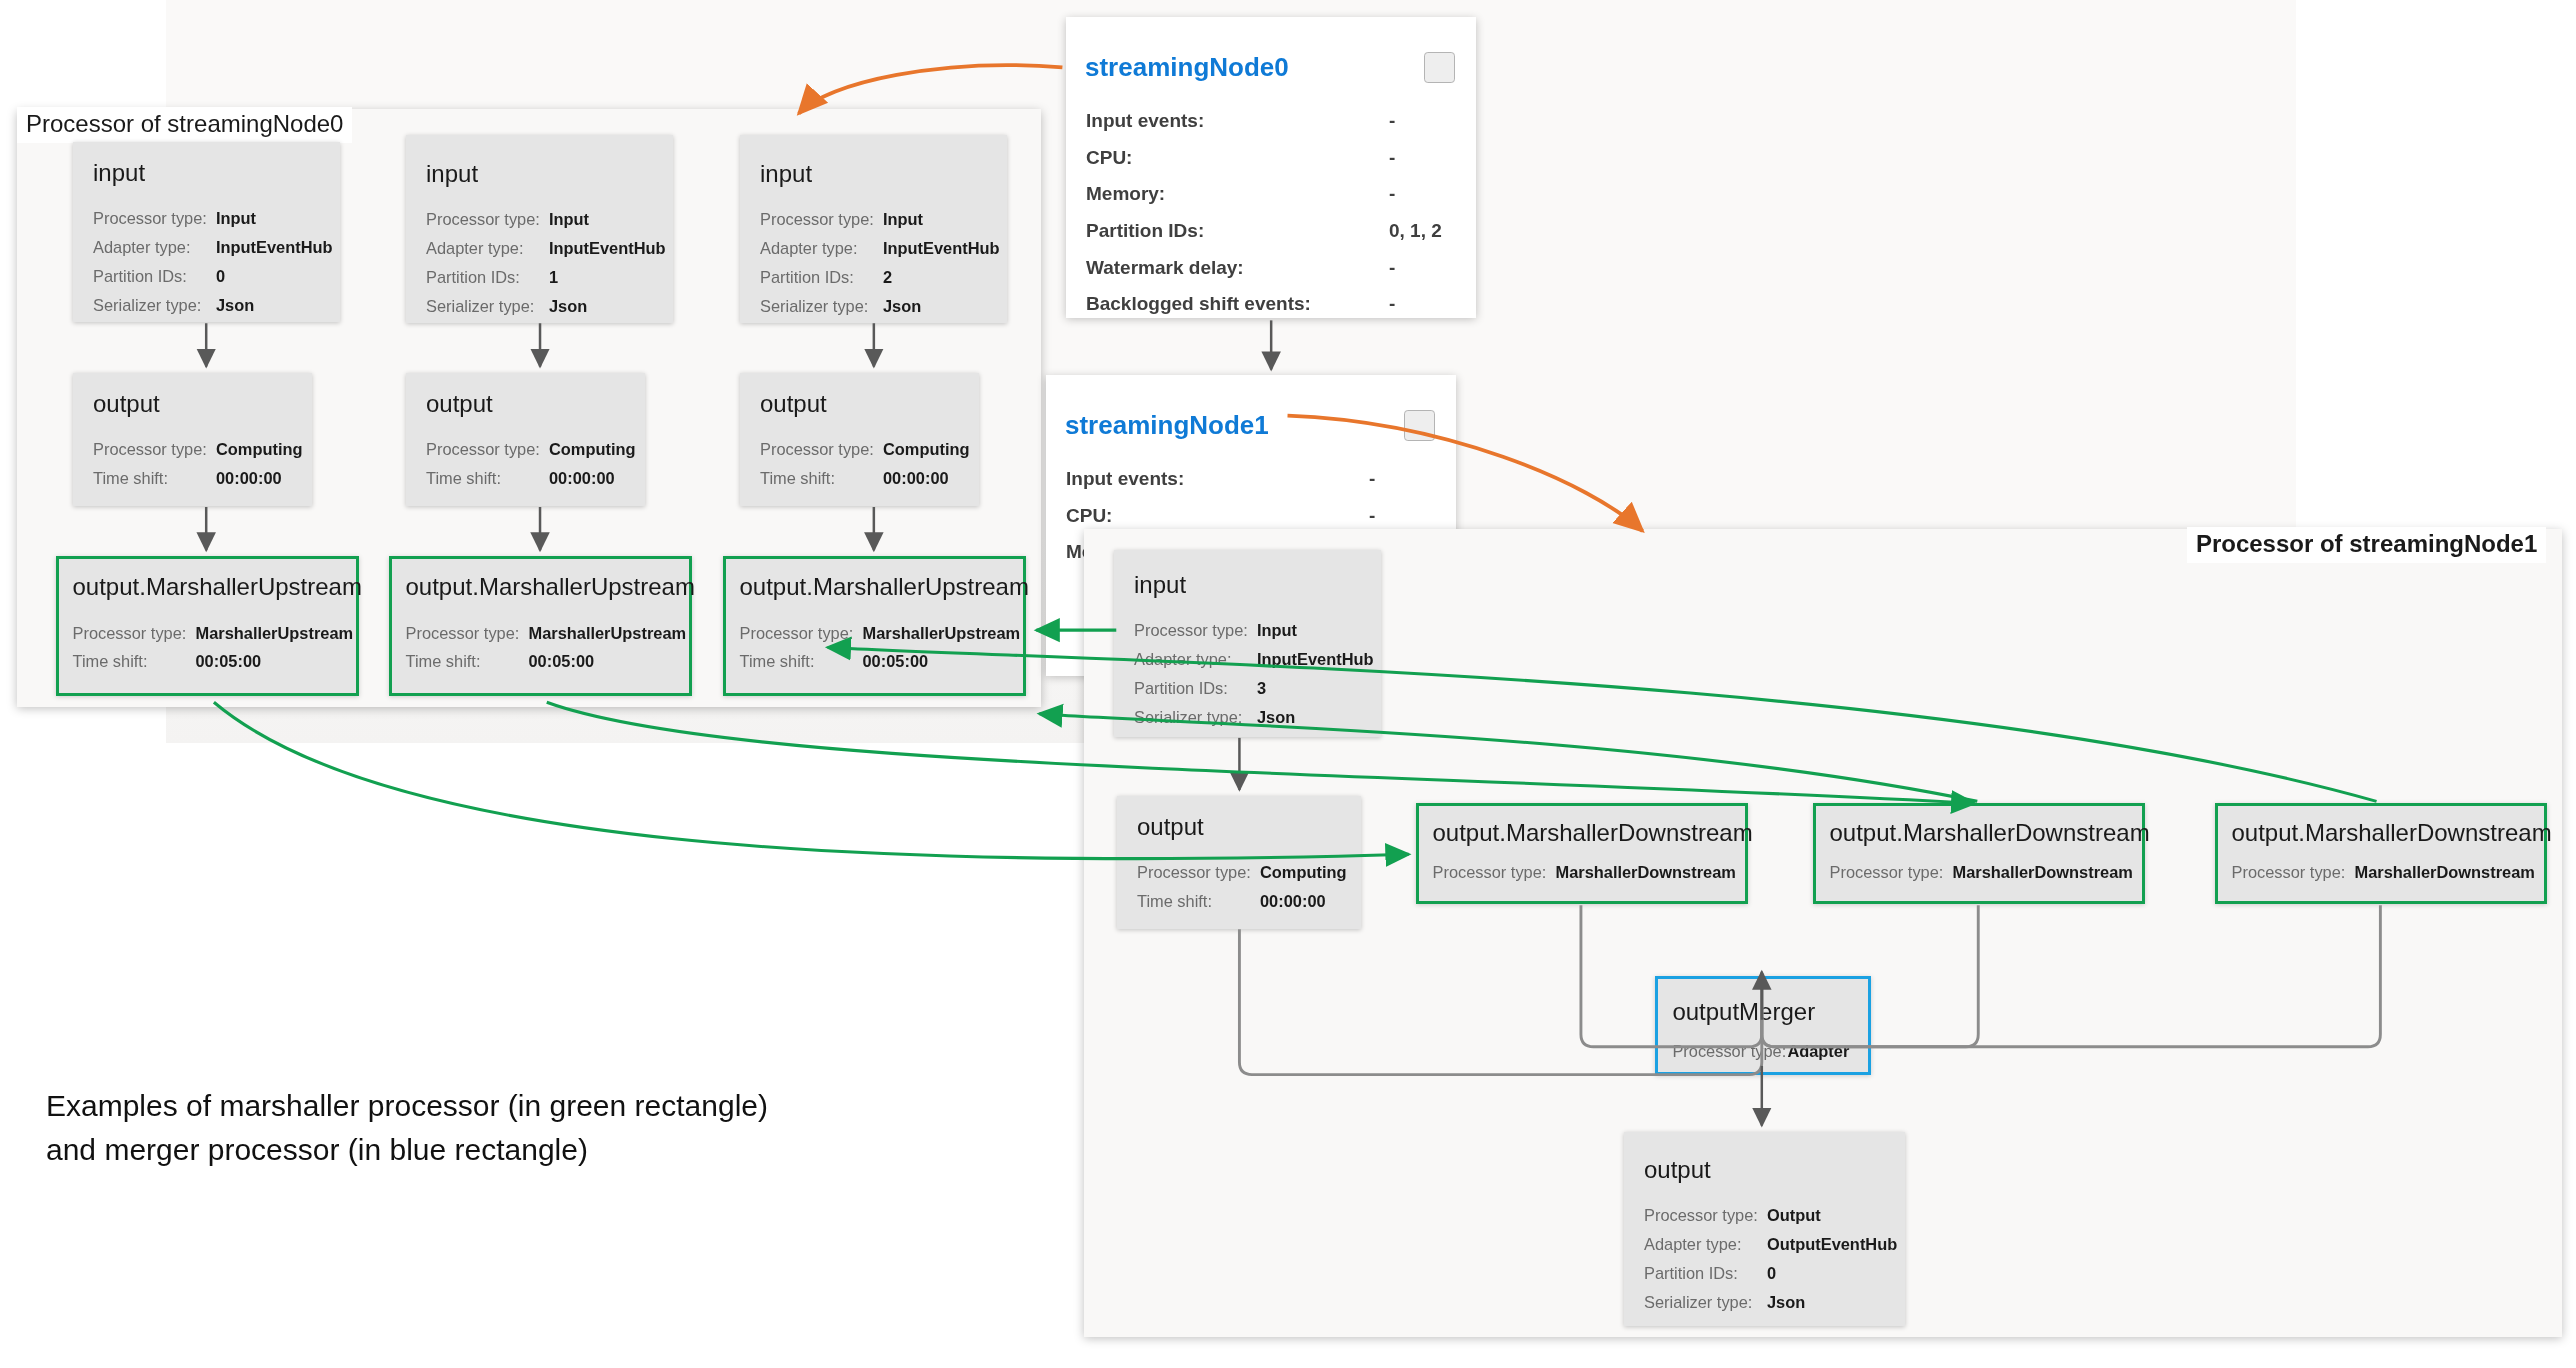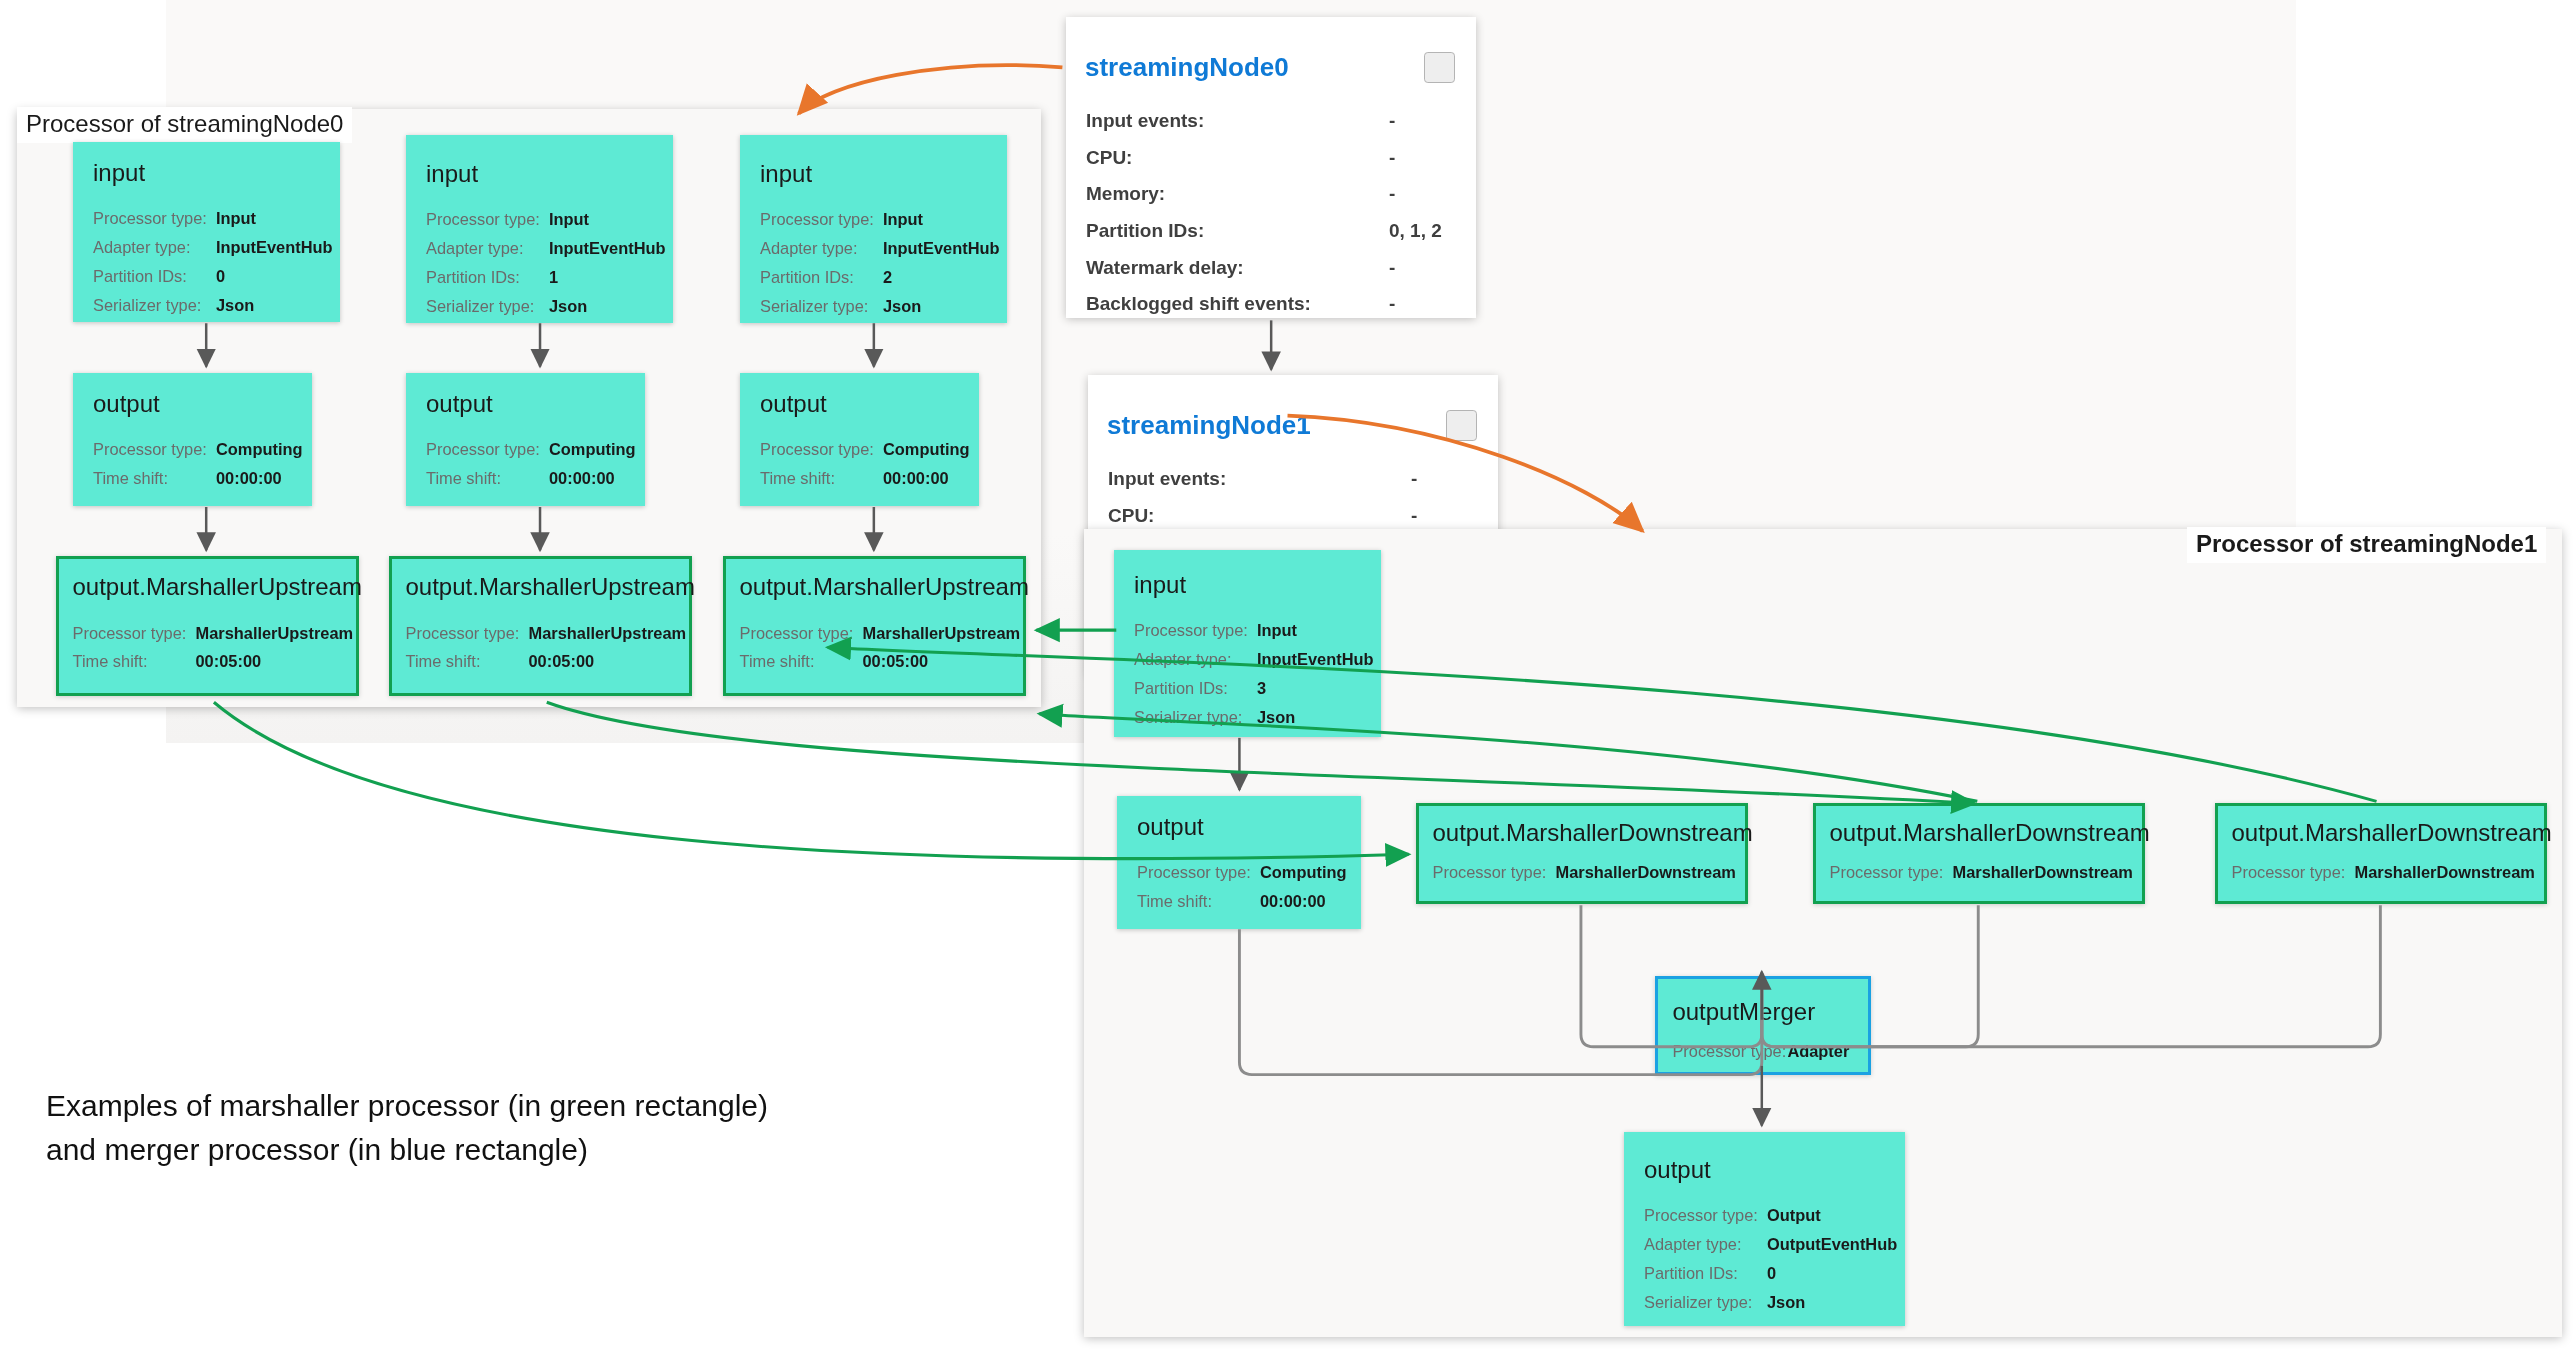--- a/index.html
+++ b/index.html
@@ -14,21 +14,21 @@
   .backdrop{background:#f9f8f7;}
   .backdrop-top{left:166px;top:0;width:2130px;height:743px;
       background:linear-gradient(to bottom,#faf9f8 0%,#faf9f8 72%,#f4f3f2 100%);}
 
   
   .panel{background:#f9f8f7;box-shadow:0 1.9px 9.6px rgba(0,0,0,.26);}
   .panel-title{position:absolute;background:#ffffff;color:#1a1a1a;
       font-size:24px;line-height:1;padding:4.8px 8.7px 6.7px 8.7px;white-space:nowrap;}
 
   
-  .card{background:#5eead4;box-shadow:0 1px 4.8px rgba(0,0,0,.22);
+  .card{background:#e5e5e5;box-shadow:0 1px 4.8px rgba(0,0,0,.22);
         box-sizing:border-box;}
   .card-title{font-size:24px;color:#1a1a1a;font-weight:400;}
   .kv{display:flex;font-size:16.4px;line-height:1.55;}
   .kv .k{color:#6b6b6b;}
   .kv .v{color:#1a1a1a;font-weight:bold;}
 
   
   .node-card{background:#ffffff;box-shadow:0 1.9px 8.7px rgba(0,0,0,.24);}
   .node-title{font-size:26px;color:#0f7ad6;font-weight:bold;}
   .node-check{position:absolute;width:29px;height:29px;border:1px solid #b4b4b4;
@@ -213,21 +213,21 @@
     <div class="node-row" style="left:20px;top:203px;">Partition IDs:</div>
     <div class="node-val" style="left:323px;top:203px;">0, 1, 2</div>
 
     <div class="node-row" style="left:20px;top:240px;">Watermark delay:</div>
     <div class="node-val" style="left:323px;top:240px;">-</div>
 
     <div class="node-row" style="left:20px;top:276px;">Backlogged shift events:</div>
     <div class="node-val" style="left:323px;top:276px;">-</div>
   </div>
 
-  <div class="abs node-card" style="left:1088px;top:375px;width:410px;height:301px;overflow:hidden;text-align:center;">
+  <div class="abs node-card" style="left:1046px;top:375px;width:410px;height:301px;overflow:hidden;text-align:center;">
     <div class="node-title abs" style="left:19px;top:35px;">streamingNode1</div>
     <div class="node-check" style="right:21px;top:35px;"></div>
 
     <div class="node-row" style="left:20px;top:93px;">Input events:</div>
     <div class="node-val" style="left:323px;top:93px;">-</div>
 
     <div class="node-row" style="left:20px;top:130px;">CPU:</div>
     <div class="node-val" style="left:323px;top:130px;">-</div>
 
     <div class="node-row" style="left:20px;top:166px;">Memory:</div>

